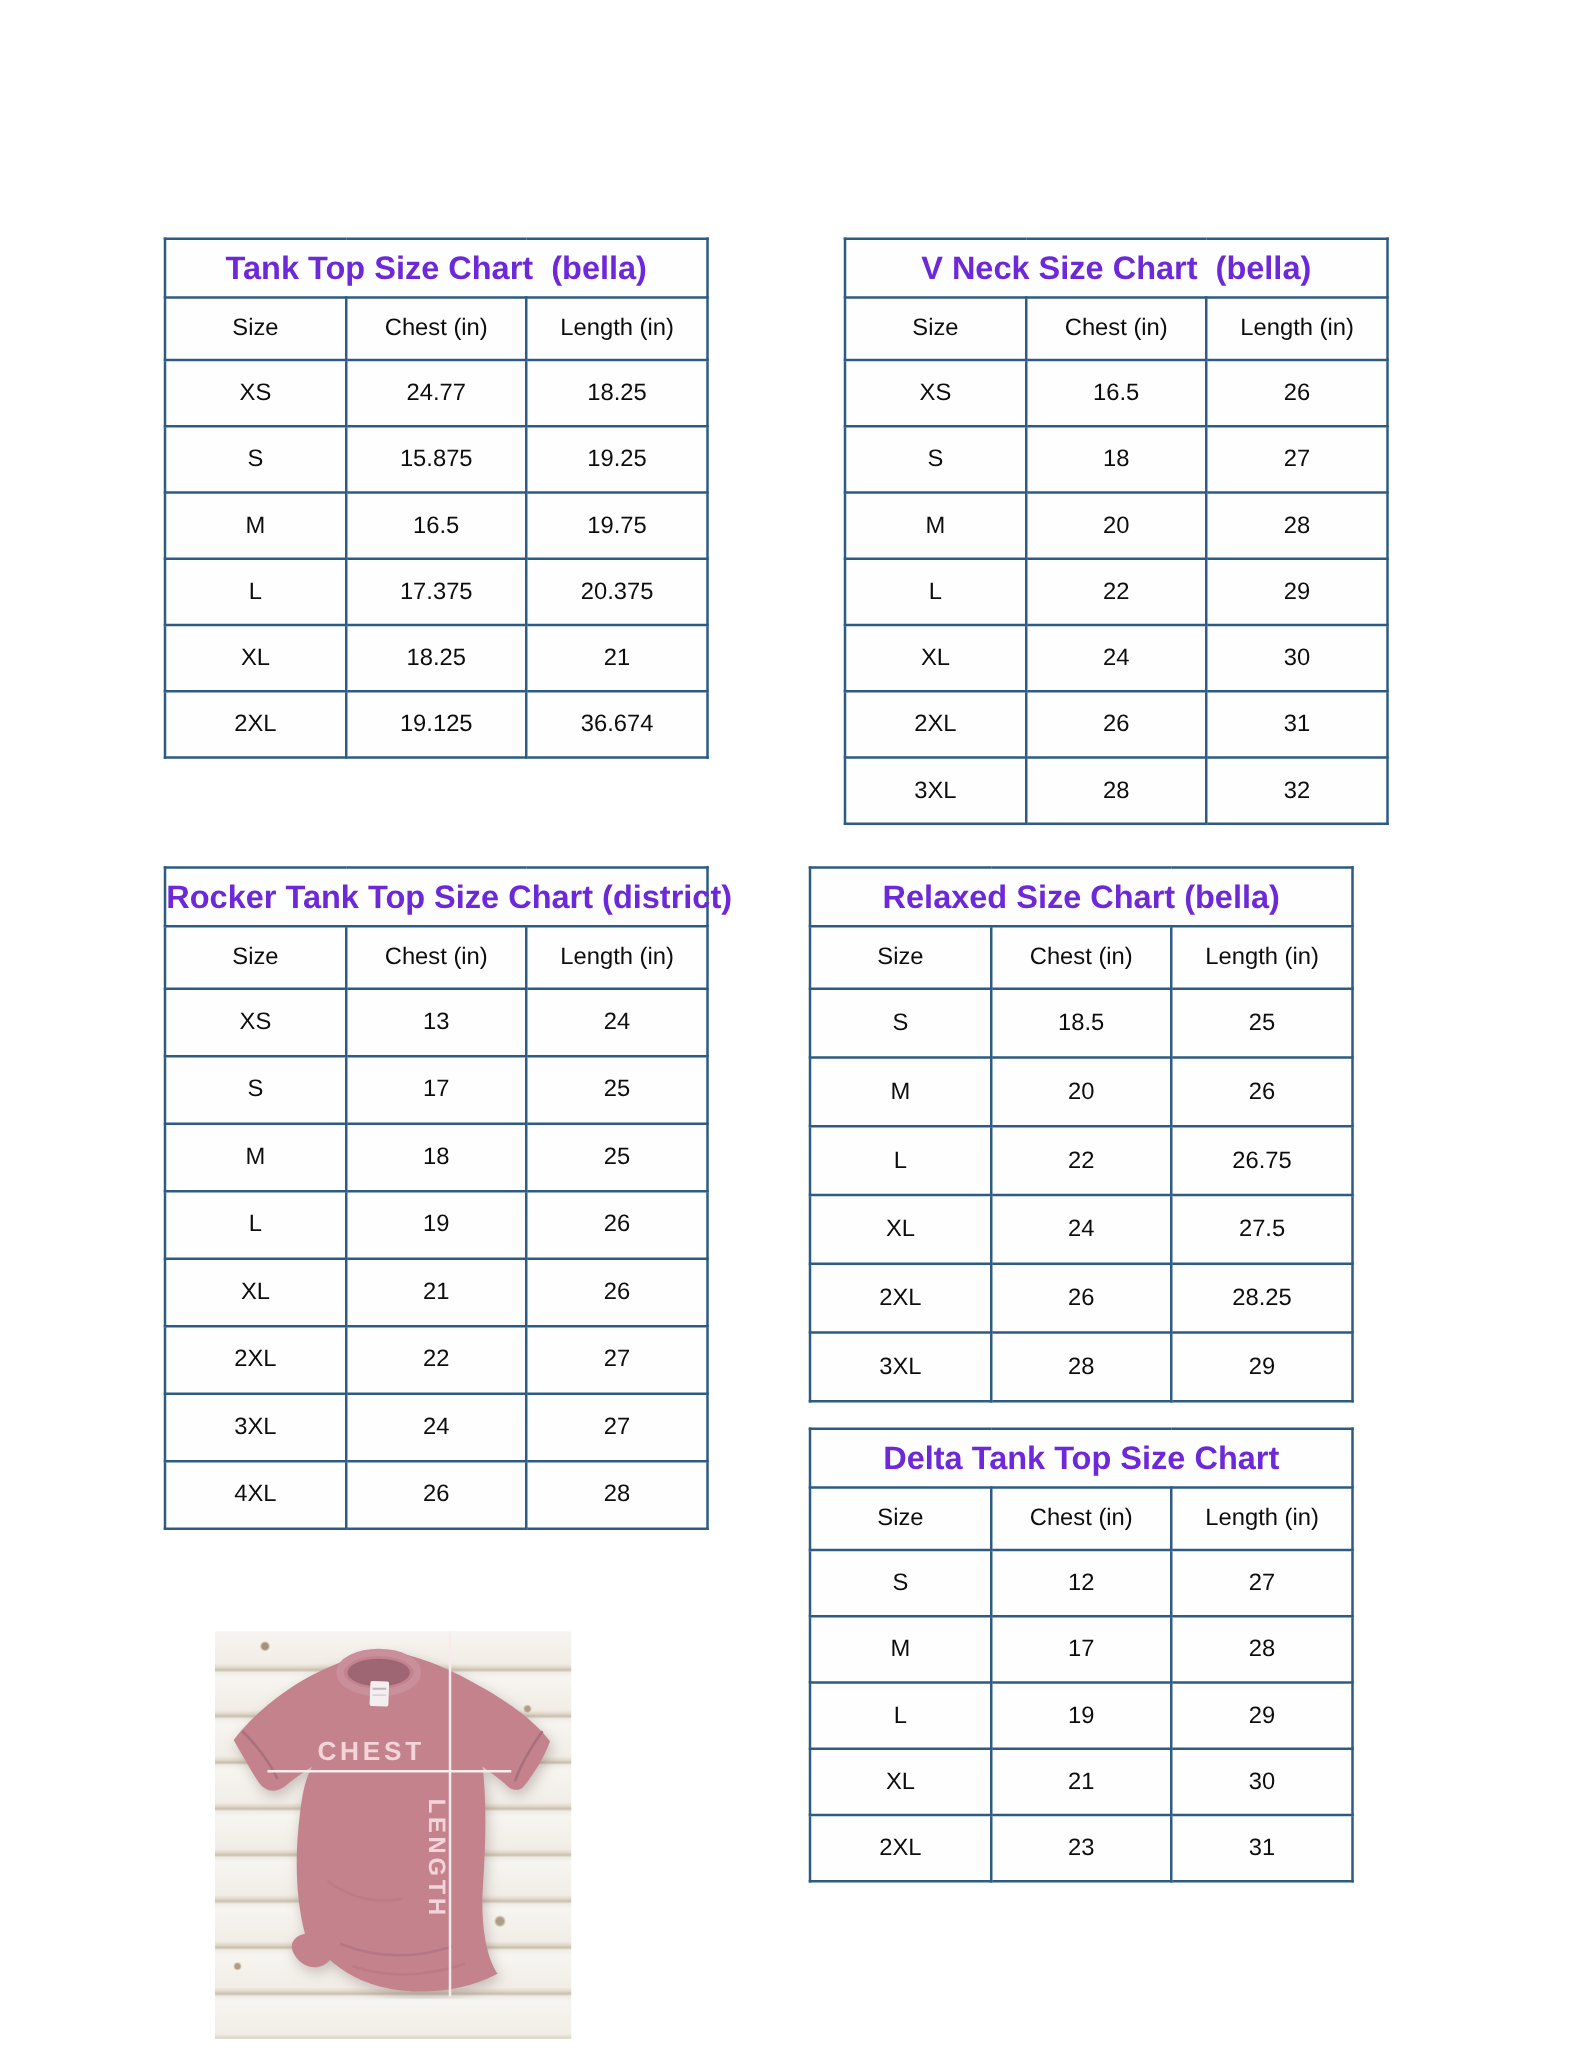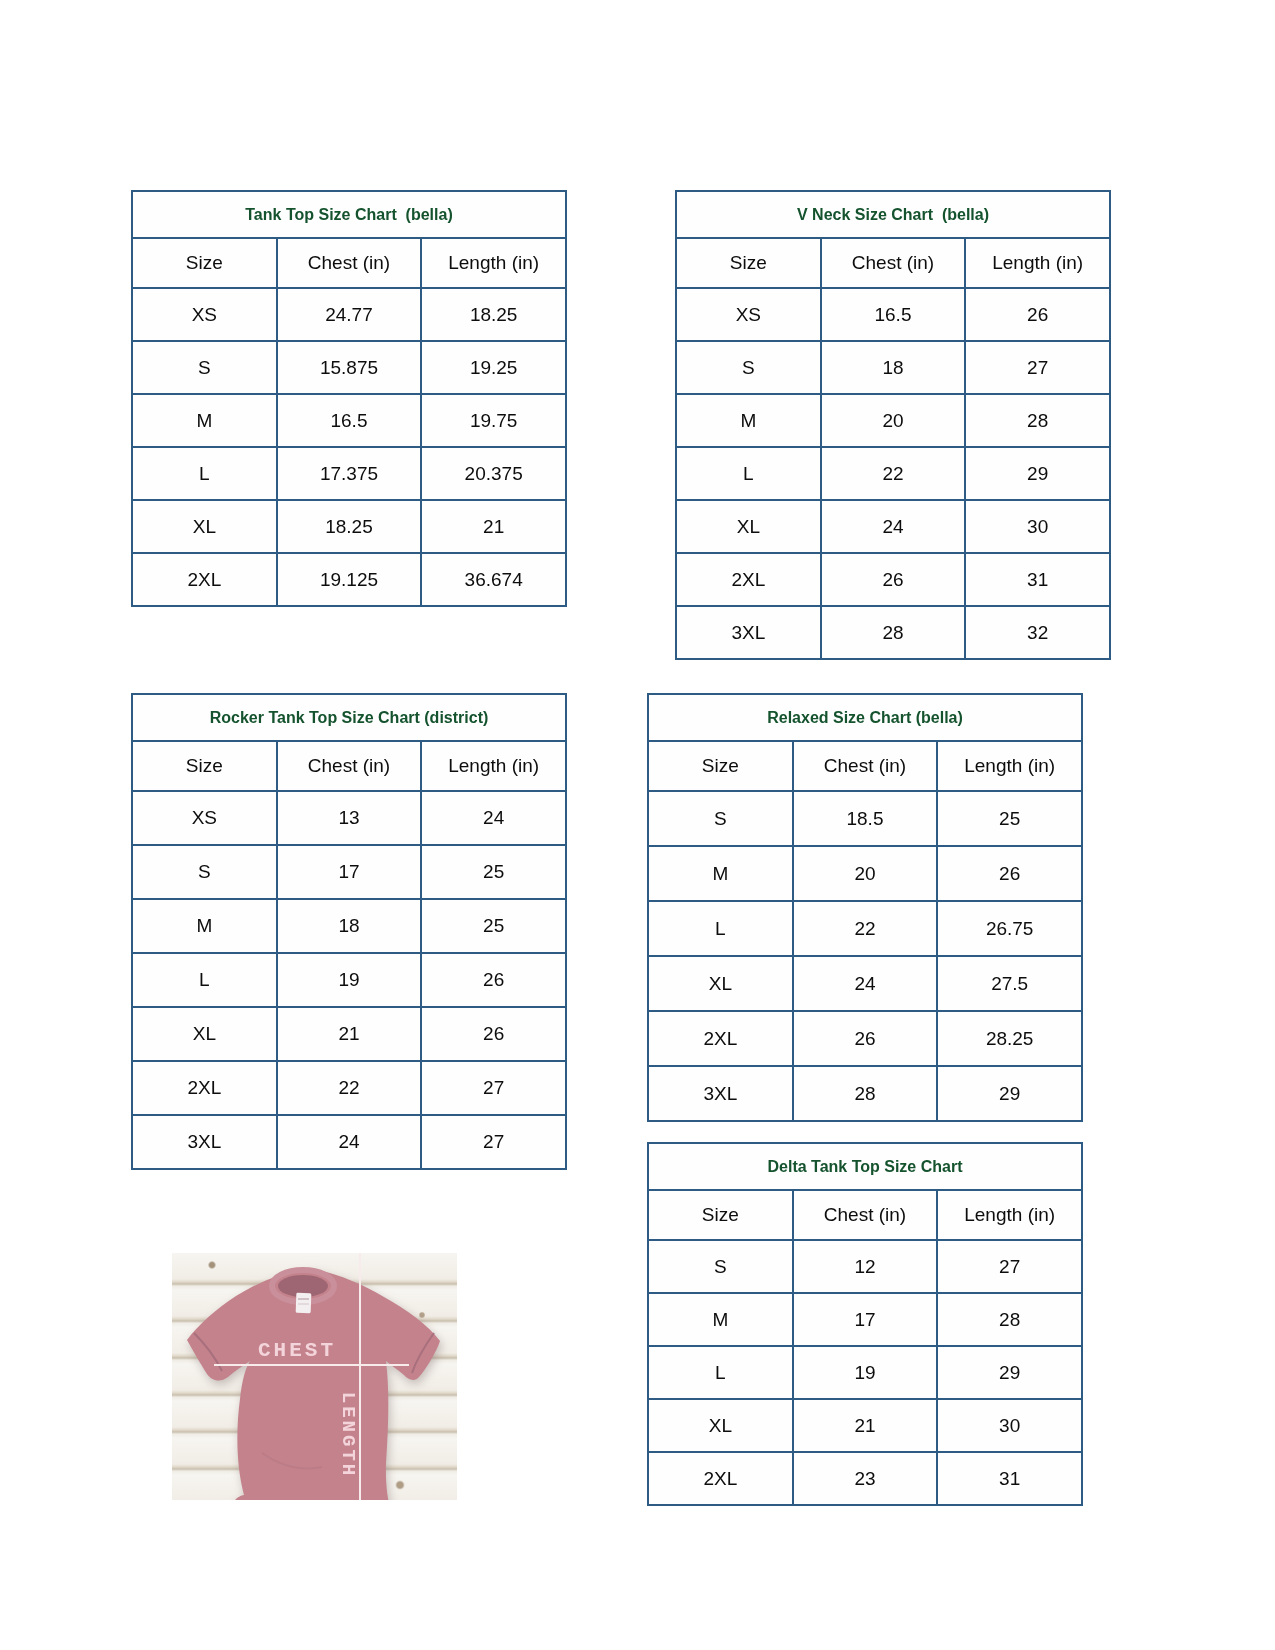--- a/index.html
+++ b/index.html
@@ -9,39 +9,38 @@
   }
   .size-table{
     position:absolute;width:436px;border-collapse:collapse;table-layout:fixed;
     background:#fdfdfd;
   }
   .size-table th,.size-table td{
     border:2px solid #2e5b84;text-align:center;vertical-align:middle;
     font-size:19px;font-weight:normal;padding:0;background:#fefefe;
   }
   .size-table th.title{
-    height:45px;font-size:16px;font-weight:bold;white-space:pre;color:#14532d;
+    height:45px;font-size:26px;font-weight:bold;white-space:pre;color:#6d28d9;
   }
   .size-table tr.hdr th{height:48px;}
   .size-table td{height:51px;}
   .t-rocker td{height:52px;}
   .t-relaxed td{height:53px;}
 
   
   .shirt-photo{
-    position:absolute;left:172px;top:1253px;width:285px;height:247px;overflow:hidden;
+    position:absolute;left:172px;top:1305px;width:285px;height:326px;overflow:hidden;
     background:
       radial-gradient(circle 6px at 40px 12px, #a3917a 0 40%, rgba(0,0,0,0) 70%),
       radial-gradient(circle 5px at 250px 62px, #b3a18a 0 40%, rgba(0,0,0,0) 70%),
       radial-gradient(ellipse 16px 5px at 90px 170px, #cdbfa8 0 50%, rgba(0,0,0,0) 75%),
       radial-gradient(circle 7px at 228px 232px, #af9d85 0 40%, rgba(0,0,0,0) 70%),
       radial-gradient(circle 5px at 18px 268px, #b09e86 0 40%, rgba(0,0,0,0) 70%),
       repeating-linear-gradient(180deg,
         #f7f5f1 0px, #f1ede6 26px, #e0d8ca 29px, #c9bfae 31px, #efece5 33px, #f7f5f1 37px);
-    font-family: Liberation Mono, monospace;
   }
   .shirt-photo svg{position:absolute;left:0;top:0;}
   .measure-label{
     position:absolute;color:#f3d4da;font-weight:600;letter-spacing:3px;
     font-size:21px;white-space:nowrap;user-select:none;
   }
   .chest-label{left:125px;top:109px;transform:translate(-50%,-100%);}
   .length-label{left:176px;top:182px;font-size:19px;transform:translate(-50%,-50%) rotate(90deg);}
 </style>
 </head>
@@ -181,20 +180,25 @@
       </tr>
       <tr>
         <td>2XL</td>
         <td>22</td>
         <td>27</td>
       </tr>
       <tr>
         <td>3XL</td>
         <td>24</td>
         <td>27</td>
+      </tr>
+      <tr>
+        <td>4XL</td>
+        <td>26</td>
+        <td>28</td>
       </tr>
     </tbody>
 </table>
 
 <table class="size-table t-relaxed" style="left:647px;top:693px;">
   <thead>
     <tr>
       <th colspan="3" class="title">Relaxed Size Chart (bella)</th>
     </tr>
   </thead>

